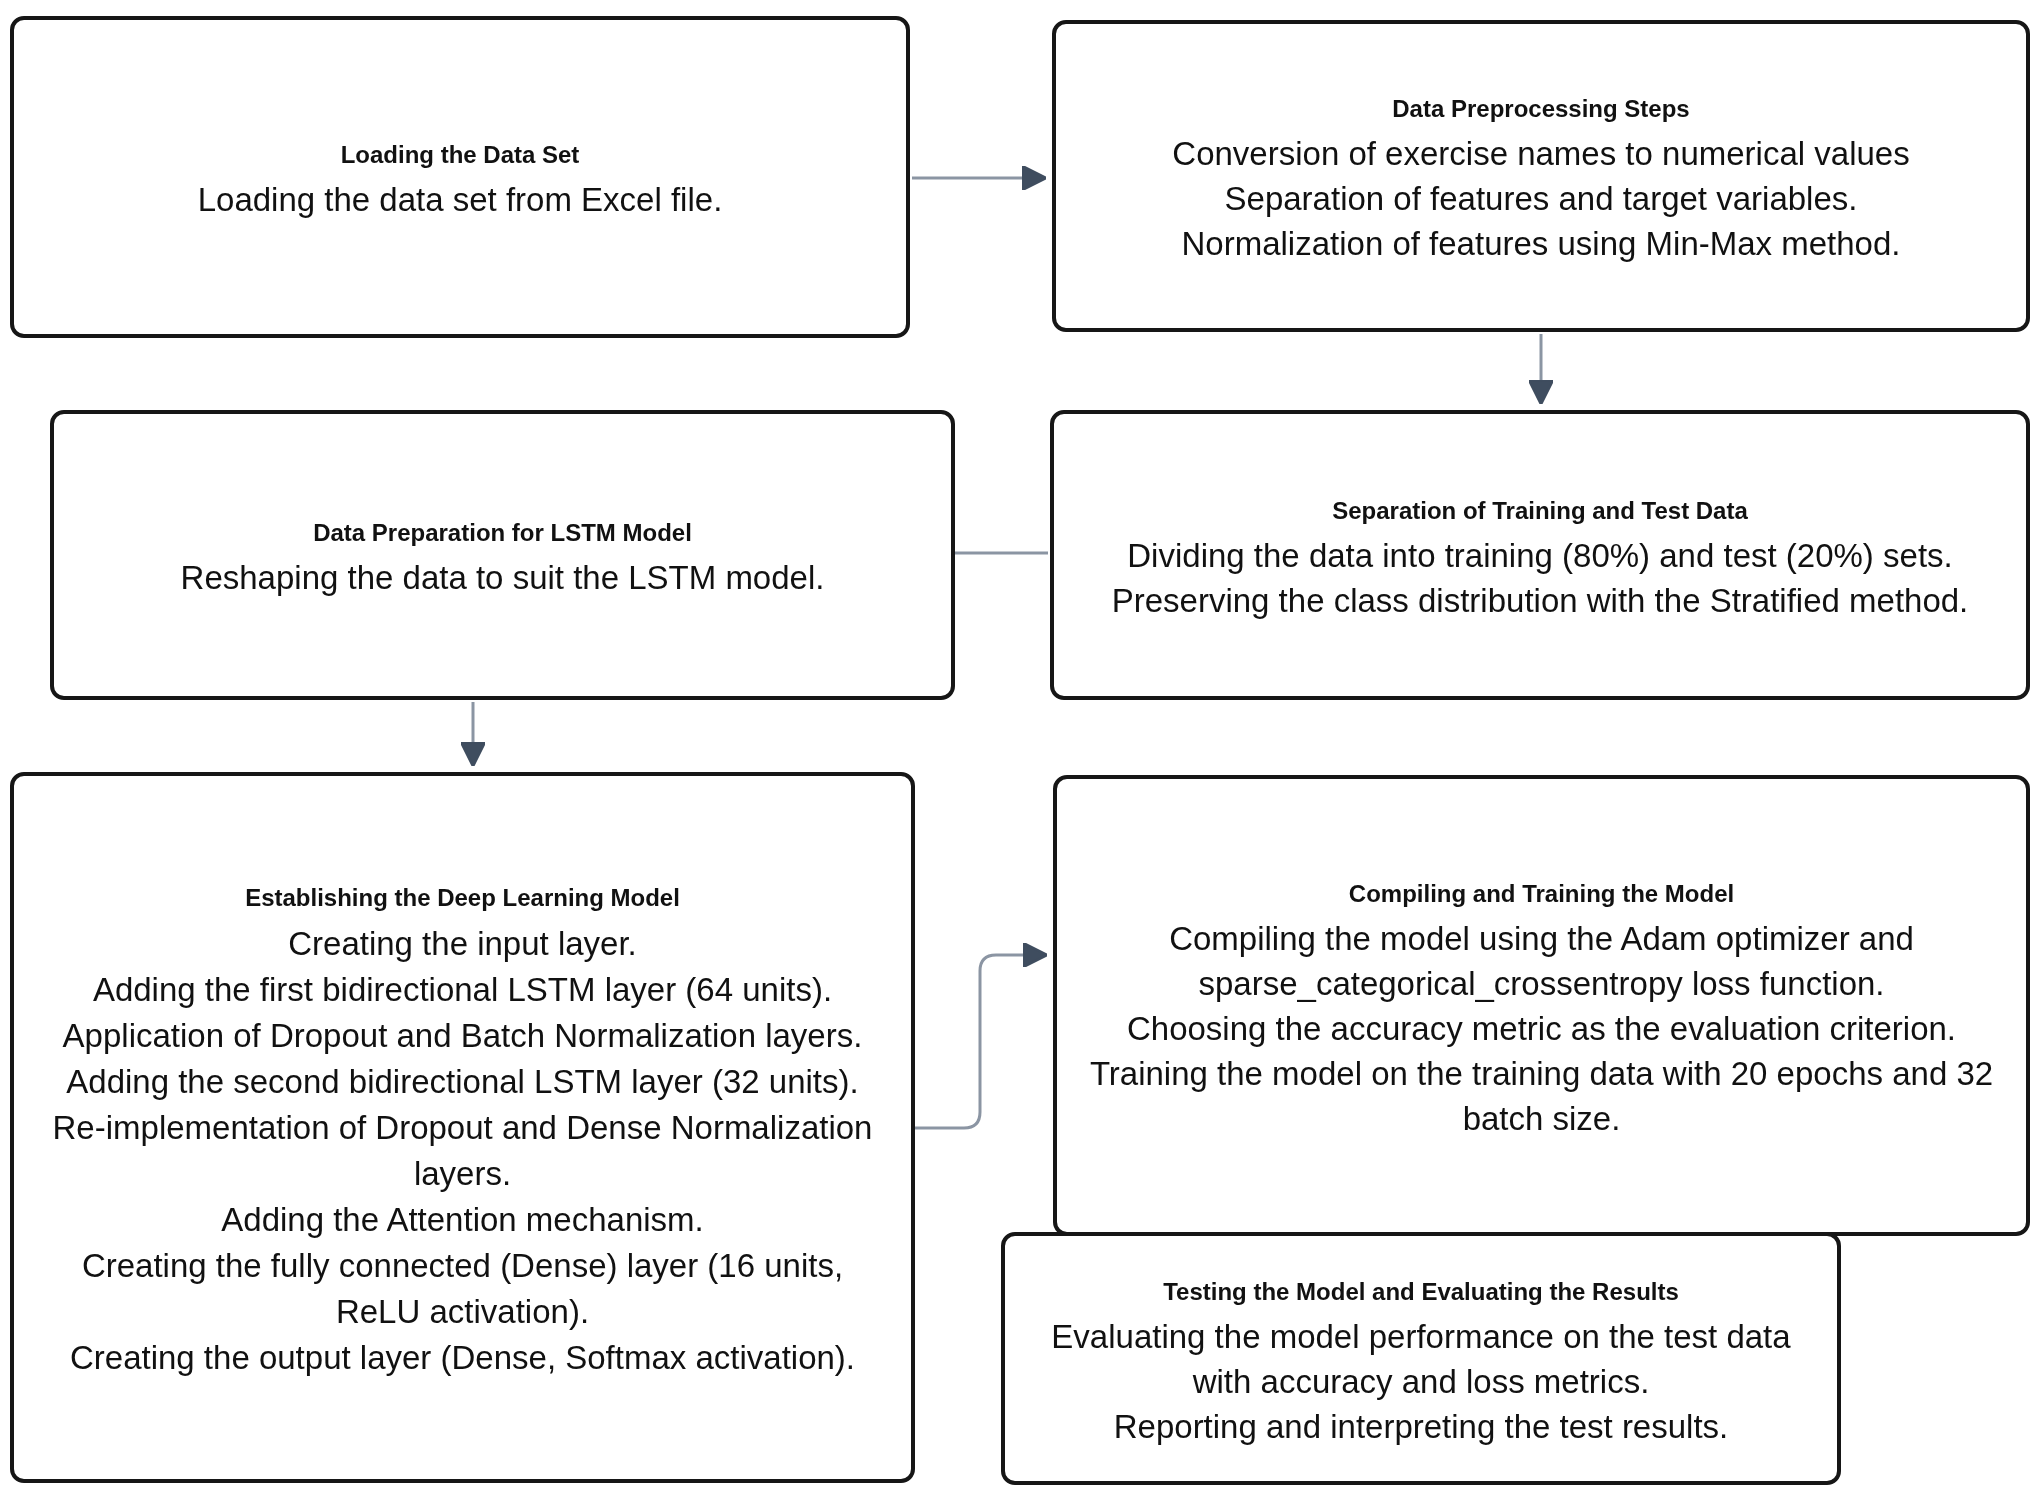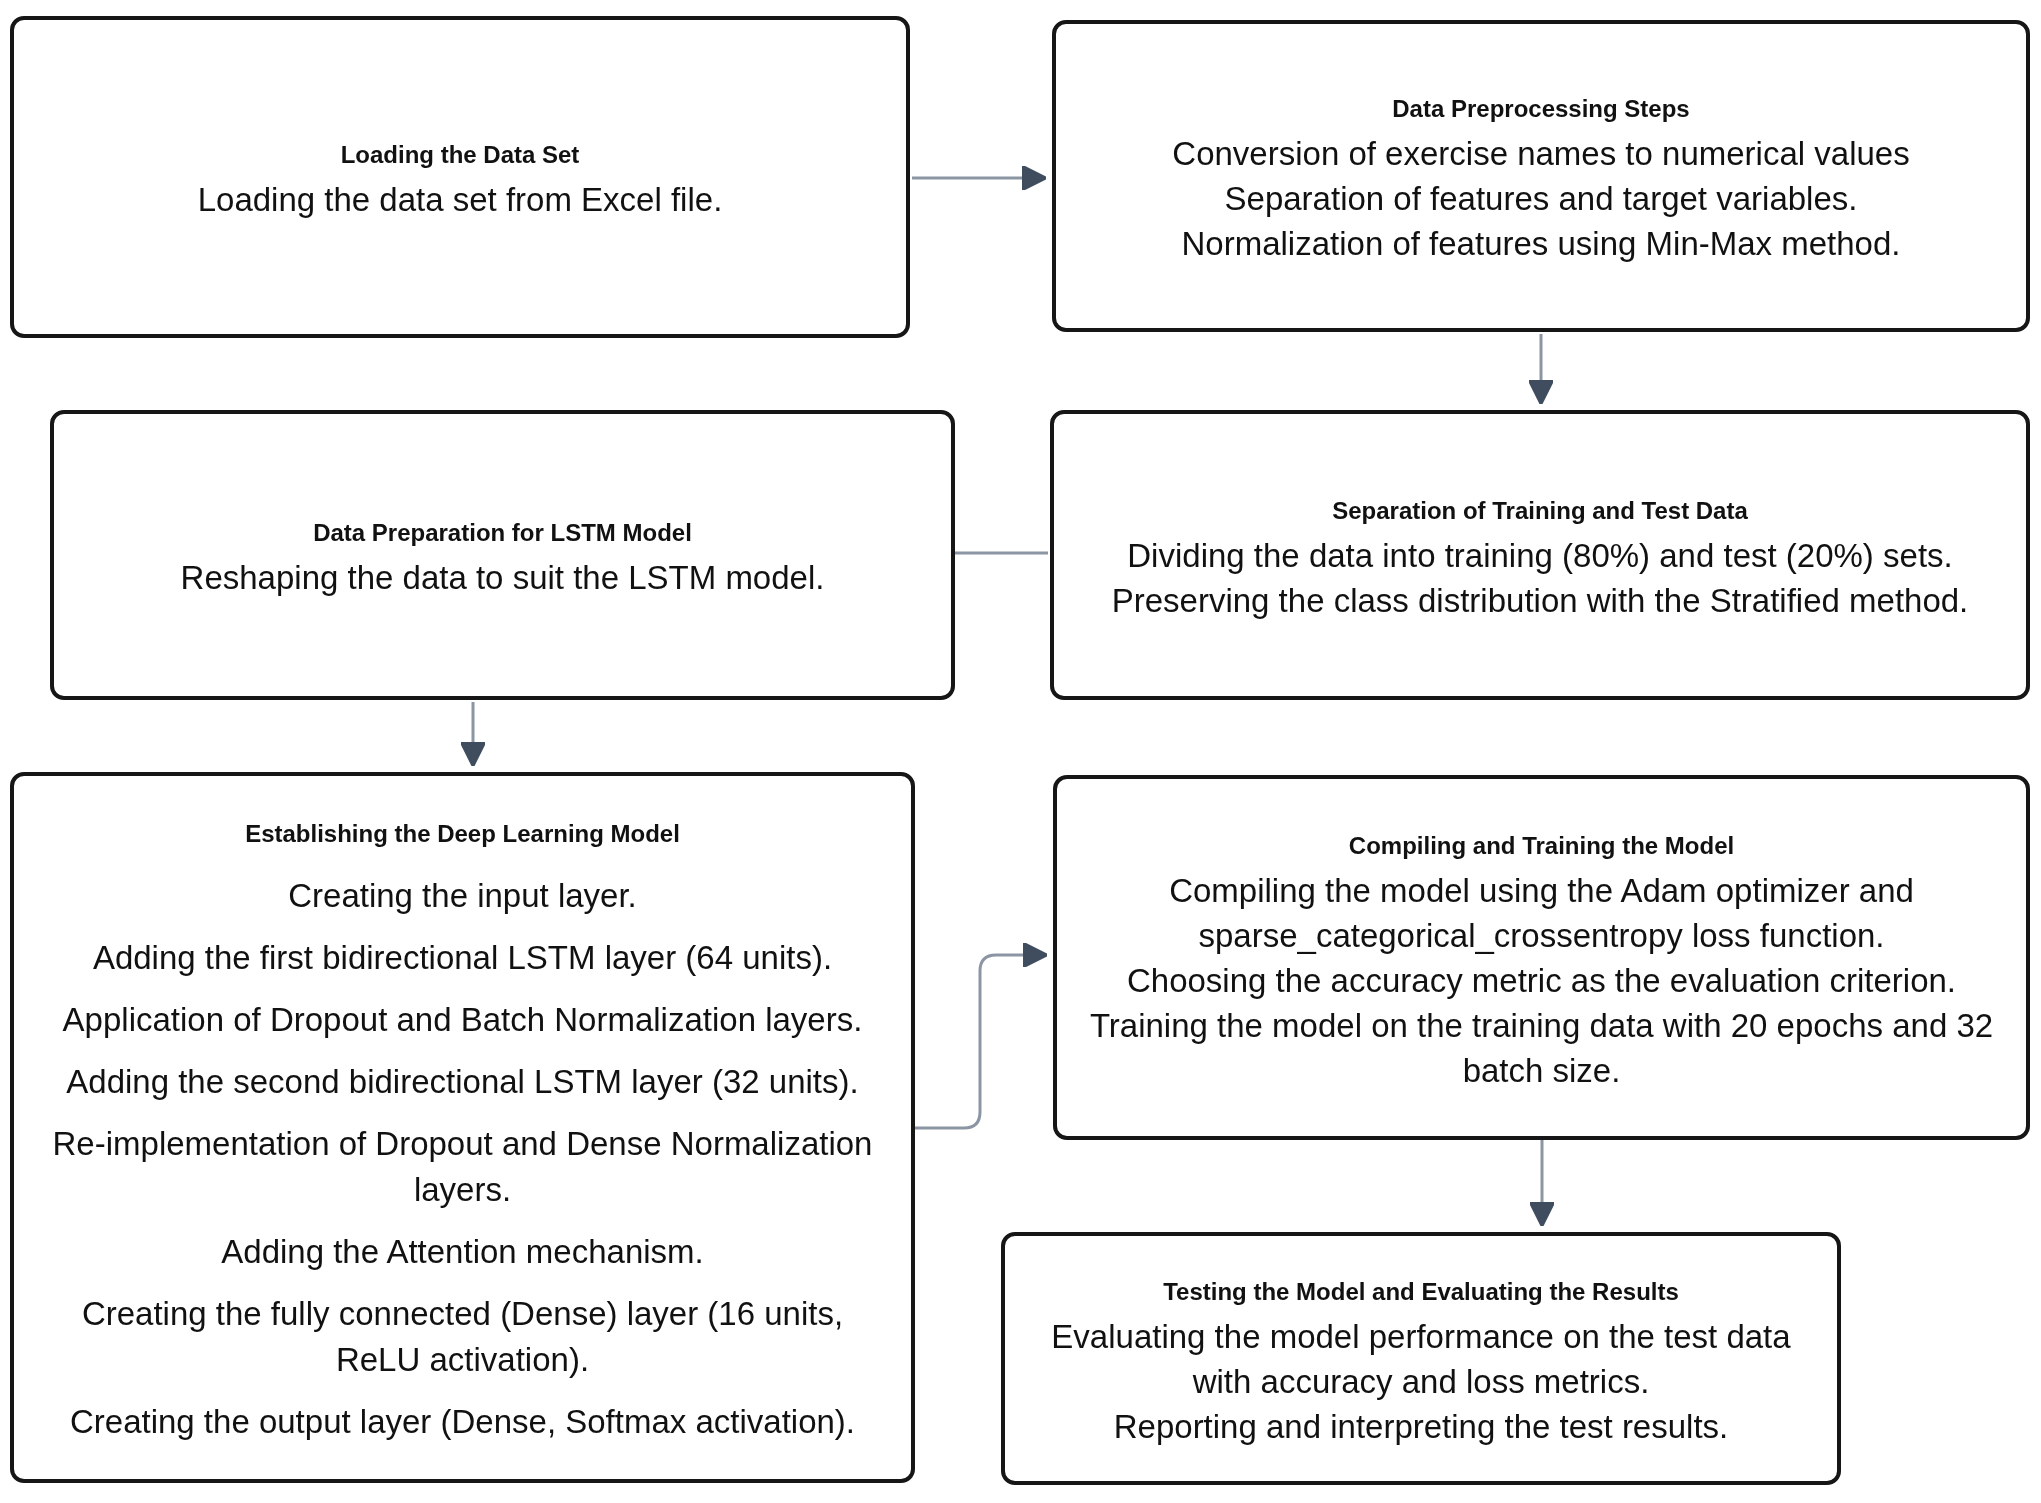--- a/index.html
+++ b/index.html
@@ -23,22 +23,22 @@
     text-align:center;
     padding:18px 28px;
     font-size:33px; line-height:45px;
   }
   .box-title{font-weight:700; font-size:24px;}
   .box-line{font-weight:400;}
   .box1{left:10px;  top:16px;   width:900px; height:322px;}
   .box2{left:1052px;top:20px;   width:978px; height:312px;}
   .box3{left:1050px;top:410px;  width:980px; height:290px;}
   .box4{left:10px;  top:410px;  width:905px; height:290px;margin-left:40px;}
-  .box5{left:10px;  top:772px;  width:905px; height:711px; line-height:46px;gap:16px;}
-  .box6{left:1053px;top:775px;  width:977px; height:365px;}
+  .box5{left:10px;  top:772px;  width:905px; height:711px; line-height:46px;}
+  .box6{left:1053px;top:775px;  width:977px; height:461px;}
   .box7{left:1001px;top:1232px; width:840px; height:253px;}
   svg.arrows{position:absolute; left:0; top:0; width:2041px; height:1503px; pointer-events:none;}
   .arrow-path{fill:none; stroke:var(--arrow-line,#8b95a3); stroke-width:3px;}
   .arrow-head-shape{fill:var(--arrow-head,#3f4d5f); stroke:var(--arrow-head,#3f4d5f);}
 </style>
 </head>
 <body>
 
 <div class="canvas">
 

